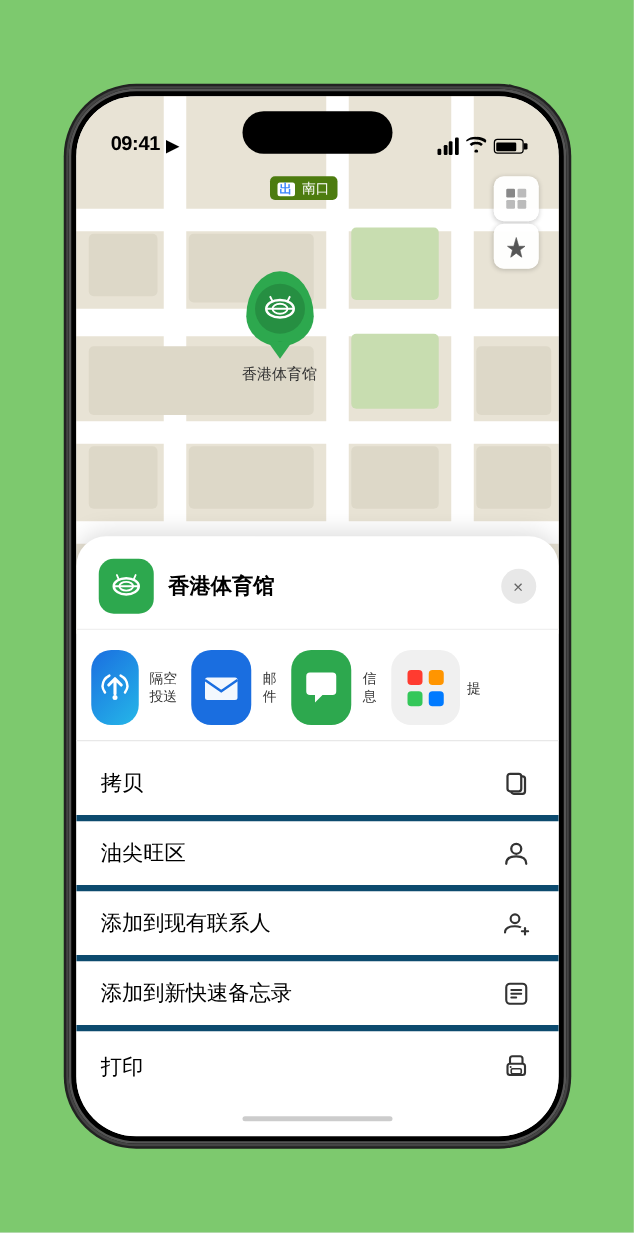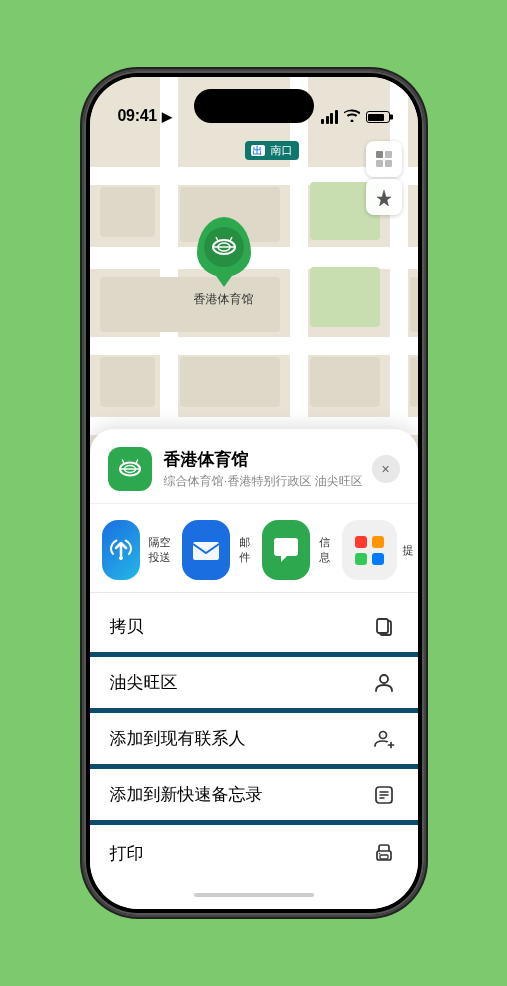--- a/index.html
+++ b/index.html
@@ -6,21 +6,21 @@
     body {
       width: 507px;
       height: 986px;
       background: #7dc96e;
       display: flex;
       align-items: center;
       justify-content: center;
       font-family: -apple-system, "PingFang SC", "Helvetica Neue", sans-serif;
     }
     .phone-frame {
-      width: 340px;
+      width: 398px;
       height: 844px;
       background: #000;
       border-radius: 54px;
       position: relative;
       box-shadow: 0 0 0 2px #444, 0 0 0 4px #222, inset 0 0 0 2px #555;
       overflow: hidden;
     }
     .phone-screen {
       position: absolute;
       top: 6px; left: 6px; right: 6px; bottom: 6px;
@@ -129,21 +129,21 @@
     .map-green-block {
       position: absolute;
       background: #c8ddb0;
       border-radius: 4px;
     }
     
     .map-label {
       position: absolute;
       top: 64px;
       left: 155px;
-      background: #0f766e;
+      background: #4d7c0f;
       color: #fff;
       font-size: 11px;
       padding: 2px 6px;
       border-radius: 4px;
       font-weight: 500;
       z-index: 10;
     }
     
     .map-controls {
       position: absolute;
@@ -447,21 +447,20 @@
         <div class="location-icon">
           <svg width="28" height="28" viewBox="0 0 28 28" fill="none">
             <ellipse cx="14" cy="14" rx="10" ry="6.5" stroke="#fff" stroke-width="2"></ellipse>
             <ellipse cx="14" cy="14" rx="5.5" ry="3.5" stroke="#fff" stroke-width="1.5"></ellipse>
             <line x1="3.5" y1="14" x2="24.5" y2="14" stroke="#fff" stroke-width="1.5"></line>
             <path d="M8 8.5 L6.5 5 M20 8.5 L21.5 5" stroke="#fff" stroke-width="1.5" stroke-linecap="round"></path>
           </svg>
         </div>
         <div class="location-info">
           <div class="location-name">香港体育馆</div>
-          <div class="location-sub">综合体育馆·香港特别行政区 油尖旺区</div>
         </div>
         <div class="close-btn">×</div>
       </div>
 
       <div class="share-apps">
 
         <div class="share-app-item">
           <div class="share-app-icon airdrop">
             <svg width="30" height="30" viewBox="0 0 30 30" fill="none">
               <path d="M15 8 L15 20 M10 13 L15 8 L20 13" stroke="white" stroke-width="2.5" stroke-linecap="round" stroke-linejoin="round"></path>

